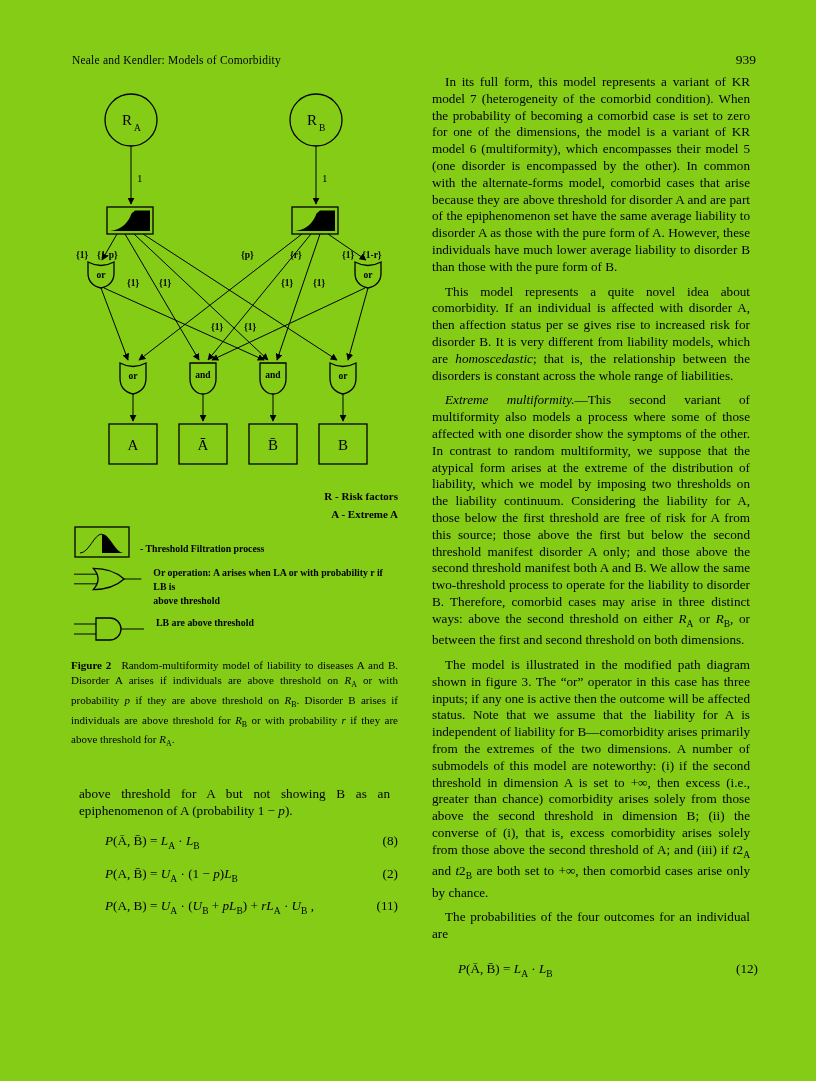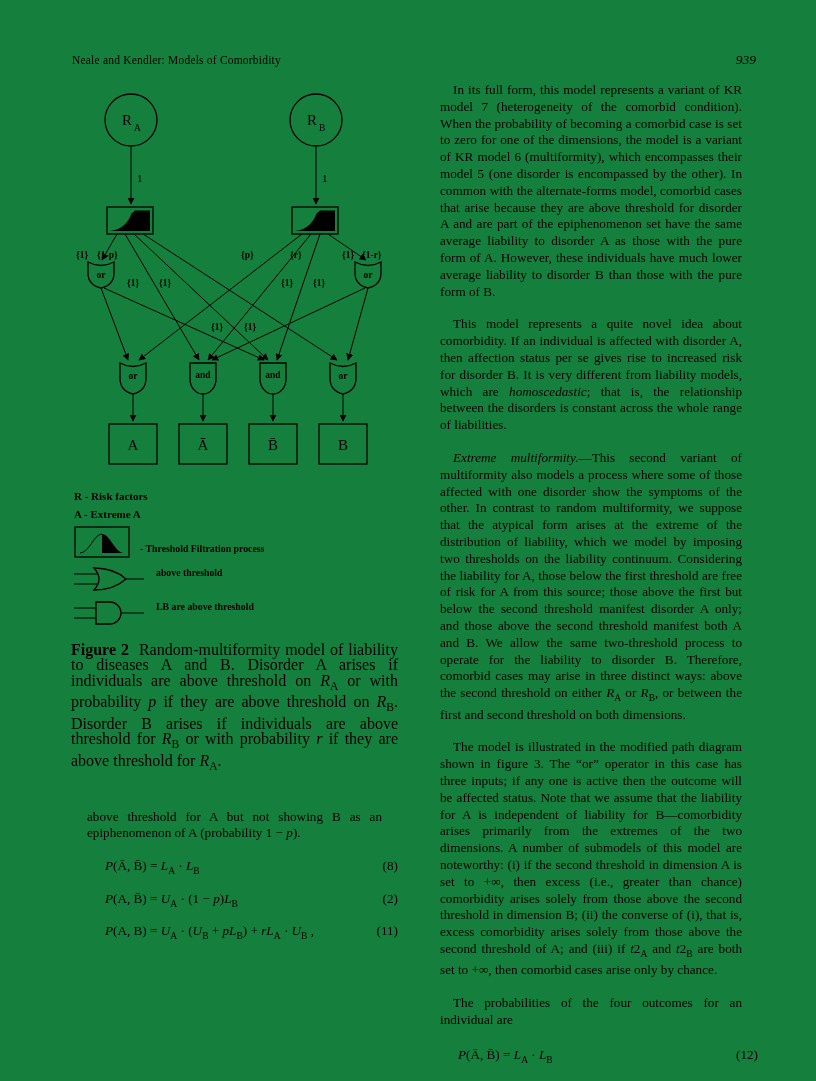--- a/index.html
+++ b/index.html
@@ -1,54 +1,54 @@
 <!DOCTYPE html>
 <html><head>
 <meta charset="utf-8">
 <style>
   html,body { margin:0; padding:0; background:#e8e8e8; }
   .page {
     position:relative; width:816px; height:1081px; margin:0 auto;
-    background:#15803d; overflow:hidden;
+    background:#84cc16; overflow:hidden;
     font-family:"Liberation Serif", serif; color:#000;
   }
   .header { position:absolute; top:52px; left:72px; right:60px;
             display:flex; justify-content:space-between; align-items:baseline; }
   .running-head { font-size:11.5px; letter-spacing:0.2px; }
-  .page-num { font-size:13.5px;font-style:italic; }
+  .page-num { font-size:13.5px; }
 
   .col-left  { position:absolute; left:71px;  top:78px;  width:327px; }
   .col-right { position:absolute; left:424px; top:66px;  width:334px; }
 
   .body-text { font-size:13.2px; line-height:16.8px; text-align:justify; }
-  .para { margin:16px; }
+  .para { margin:8px; }
   .indent { text-indent:13px; }
 
   
   .diagram { display:block; }
   .shape { fill:none; stroke:#000; stroke-width:1.3; }
   .ln { stroke:#000; stroke-width:1; fill:none; }
   svg text { font-family:"Liberation Serif", serif; fill:#000; }
   .t-lg  { font-size:15px; }
   .t-sub { font-size:9.5px; }
   .t-md  { font-size:11px; }
   .t-sm  { font-size:9.5px; font-weight:bold; }
   .t-gate { font-size:9.5px; font-weight:bold; text-anchor:middle; }
   .t-out  { font-size:15px; text-anchor:middle; }
 
   
   .legend { margin-top:20px; margin-left:3px; }
-  .lg-head { font-size:11px; font-weight:bold; }
+  .lg-head { font-size:11px; font-weight:bold;text-align:right; }
   .lg-row { margin-bottom:6px; }
   .glyph-row { display:flex; align-items:flex-start; gap:10px; margin-bottom:8px; }
   .lg-text { font-size:9.8px; font-weight:bold; line-height:14px; }
   .align-bottom { align-self:flex-end; padding-bottom:2px; }
 
   
-  .caption { margin-top:16px; font-size:16px; line-height:15.4px; text-align:justify; }
+  .caption { margin-top:16px; font-size:11px; line-height:15.4px; text-align:justify; }
   .cap-label { font-weight:bold; margin-right:10px; }
 
   
   .eq-block { margin:14px 0 18px 0; }
   .eq-row { display:flex; justify-content:space-between; align-items:baseline;
             padding-left:34px; margin:11px 0; font-size:13.2px; }
   .eq-num { padding-left:8px; }
 
   .left-body { margin-top:34px; }
   .gap-top { margin-top:18px; }
@@ -161,20 +161,21 @@
         </div>
 
         <div class="glyph-row">
           <svg width="72" height="26" viewBox="0 0 72 26">
             <line class="ln" x1="0" y1="8" x2="24" y2="8"></line>
             <line class="ln" x1="0" y1="18" x2="24" y2="18"></line>
             <path class="shape" d="M20,2 Q30,13 20,24 Q40,24 52,13 Q40,2 20,2 Z"></path>
             <line class="ln" x1="52" y1="13" x2="70" y2="13"></line>
           </svg>
           <div class="lg-text">
+            <div>Or operation: A arises when LA or with probability r if LB is</div>
             <div>above threshold</div>
           </div>
         </div>
 
         <div class="glyph-row">
           <svg width="72" height="26" viewBox="0 0 72 26">
             <line class="ln" x1="0" y1="8" x2="22" y2="8"></line>
             <line class="ln" x1="0" y1="18" x2="22" y2="18"></line>
             <path class="shape" d="M22,2 L36,2 A11,11 0 0 1 36,24 L22,24 Z"></path>
             <line class="ln" x1="47" y1="13" x2="70" y2="13"></line>

